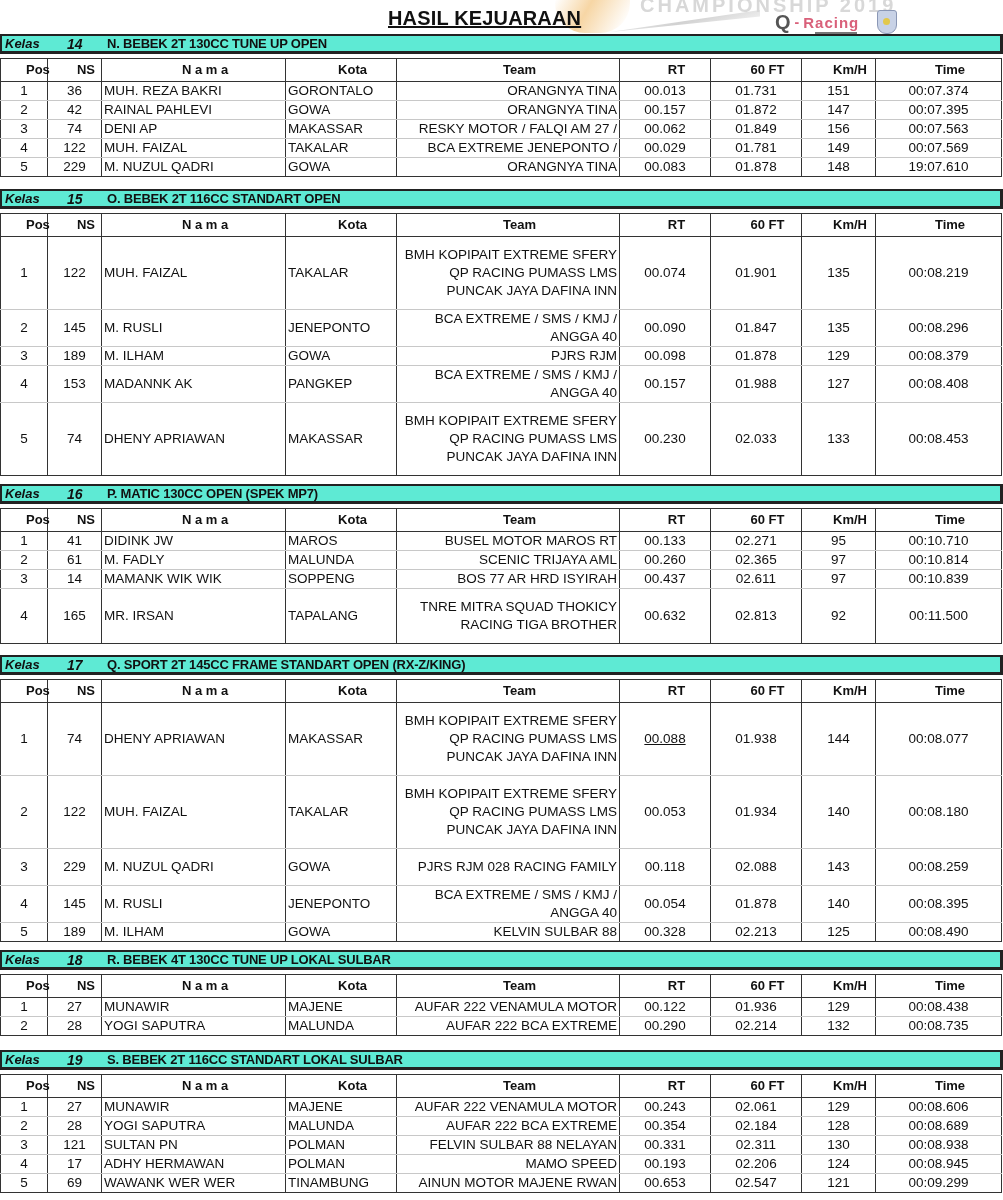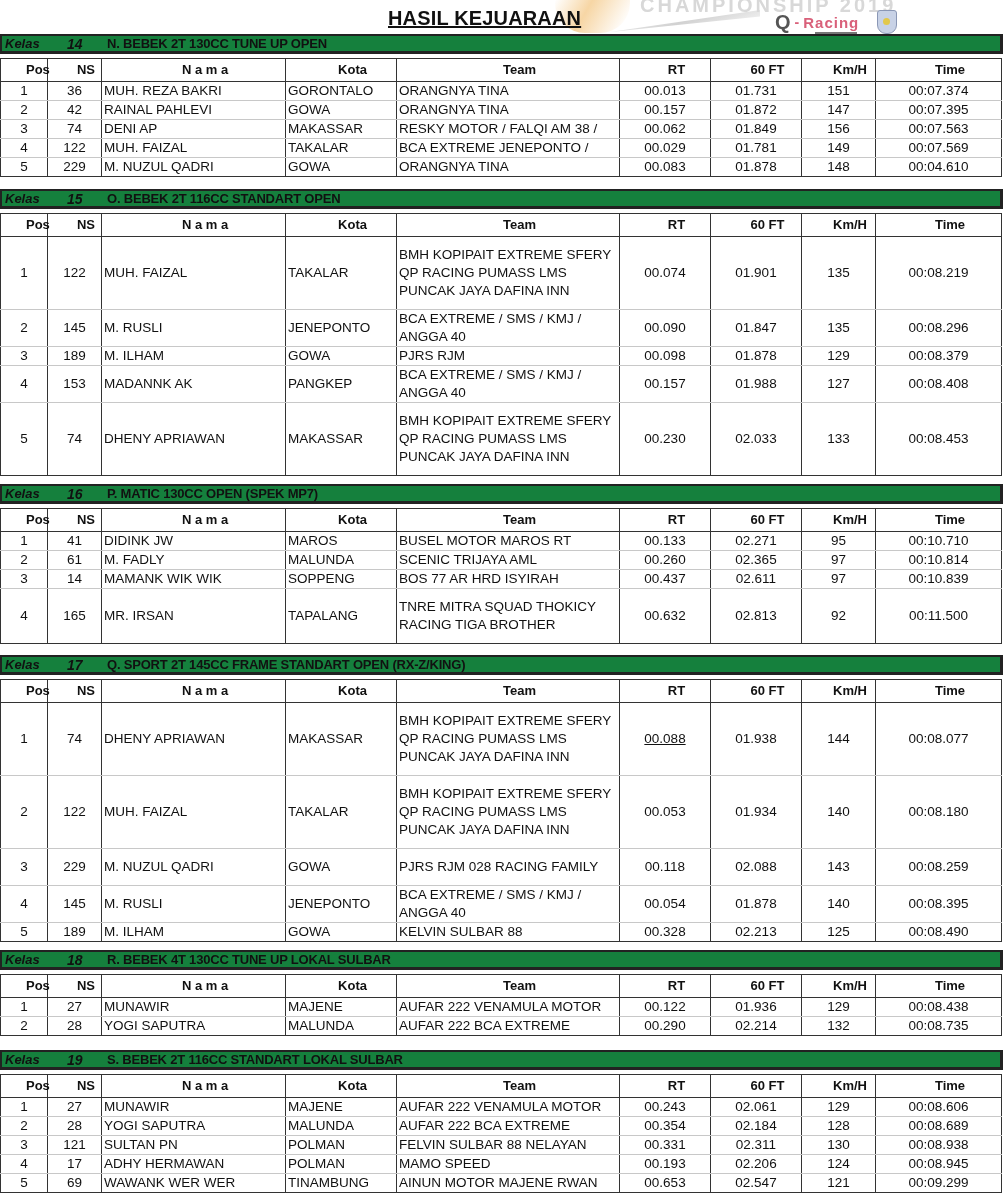--- a/index.html
+++ b/index.html
@@ -11,34 +11,34 @@
   .grey-swoosh { position: absolute; left: 610px; top: 10px; width: 150px; height: 22px; background: linear-gradient(160deg, rgba(200,200,200,0.0) 0%, rgba(190,190,190,0.7) 50%, rgba(220,220,220,0.0) 100%); clip-path: polygon(0 100%, 100% 0, 100% 30%, 0 100%); }
   .main-title { position: absolute; left: 388px; top: 6px; font-family: "Liberation Sans", sans-serif; font-weight: bold; font-size: 21px; text-decoration: underline; text-decoration-thickness: 2px; color: #111; letter-spacing: 0.2px; transform: scaleX(0.95); transform-origin: left; }
   .logo { position: absolute; left: 775px; top: 10px; display: flex; align-items: center; gap: 4px; }
   .logo-q { font-weight: bold; font-size: 20px; color: #555; line-height: 1; }
   .logo-racing { font-weight: bold; font-size: 15px; color: #d9607a; letter-spacing: 1px; line-height: 1; position: relative; }
   .logo-racing::after { content: ""; position: absolute; left: 12px; right: 2px; bottom: -5px; height: 3px; background: #777; }
   .shield { width: 18px; height: 22px; margin-left: 14px; background: #c8d2e6; border: 1px solid #8a97b5; border-radius: 3px 3px 9px 9px; position: relative; }
   .shield::after { content: ""; position: absolute; left: 5px; top: 7px; width: 7px; height: 7px; background: #e2c84a; border-radius: 50%; }
 
   .section { position: absolute; left: 0; width: 1003px; }
-  .kelas-bar { height: 20px; background: #15803d; border: 2px solid #222; border-right-width: 3px; border-bottom-width: 3px; box-sizing: border-box; display: flex; align-items: center; font-family: "Liberation Sans", sans-serif; font-weight: bold; font-size: 13px; transform-origin: left; }
+  .kelas-bar { height: 20px; background: #5eead4; border: 2px solid #222; border-right-width: 3px; border-bottom-width: 3px; box-sizing: border-box; display: flex; align-items: center; font-family: "Liberation Sans", sans-serif; font-weight: bold; font-size: 13px; transform-origin: left; }
   .kelas-label { font-style: italic; width: 62px; padding-left: 3px; font-size: 13px; }
   .kelas-num { font-style: italic; width: 40px; font-size: 14px; }
   .kelas-title { font-size: 13px; letter-spacing: -0.2px; }
 
   table { border-collapse: collapse; width: 1002px; margin-top: 4px; table-layout: fixed; font-family: "Liberation Sans", sans-serif; font-size: 13.5px; }
   th, td { border-left: 1.5px solid #333; border-right: 1.5px solid #333; padding: 0 2px; line-height: 18px; }
   th { border-top: 1.5px solid #333; border-bottom: 1.5px solid #333; font-weight: bold; font-size: 13px; height: 22px; padding-left: 25px; }
   td { border-bottom: 1px solid #c8c8c8; vertical-align: middle; height: 18px; }
   tr:last-child td { border-bottom: 1.5px solid #333; }
   td.c { text-align: center; }
   td.l { text-align: left; padding-left: 2px; }
   td.t { font-weight: normal; text-align: center; }
-  td.team { white-space: normal; }
+  td.team { white-space: normal; text-align: right; }
   col.pos { width: 47px; } col.ns { width: 54px; } col.nama { width: 184px; } col.kota { width: 111px; }
   col.team { width: 223px; } col.rt { width: 91px; } col.ft { width: 91px; } col.kmh { width: 74px; } col.time { width: 126px; }
 </style>
 </head>
 <body>
 
 <div class="top">
   <div class="orange-shape"></div>
   <div class="grey-swoosh"></div>
   <div class="watermark">CHAMPIONSHIP 2019</div>
@@ -104,21 +104,21 @@
             <td class="c">00.157</td>
             <td class="c">01.872</td>
             <td class="c">147</td>
             <td class="t">00:07.395</td>
           </tr>
           <tr>
             <td class="c">3</td>
             <td class="c">74</td>
             <td class="l">DENI AP</td>
             <td class="l">MAKASSAR</td>
-            <td class="l team">RESKY MOTOR / FALQI AM 38 /</td>
+            <td class="l team">RESKY MOTOR / FALQI AM 27 /</td>
             <td class="c">00.062</td>
             <td class="c">01.849</td>
             <td class="c">156</td>
             <td class="t">00:07.563</td>
           </tr>
           <tr>
             <td class="c">4</td>
             <td class="c">122</td>
             <td class="l">MUH. FAIZAL</td>
             <td class="l">TAKALAR</td>
@@ -130,21 +130,21 @@
           </tr>
           <tr>
             <td class="c">5</td>
             <td class="c">229</td>
             <td class="l">M. NUZUL QADRI</td>
             <td class="l">GOWA</td>
             <td class="l team">ORANGNYA TINA</td>
             <td class="c">00.083</td>
             <td class="c">01.878</td>
             <td class="c">148</td>
-            <td class="t">00:04.610</td>
+            <td class="t">19:07.610</td>
           </tr>
         </tbody>
       </table>
     </div>
     <div class="section" style="top: 189px;">
       <div class="kelas-bar">
         <span class="kelas-label">Kelas</span>
         <span class="kelas-num">15</span>
         <span class="kelas-title">O. BEBEK 2T 116CC STANDART OPEN</span>
       </div>

